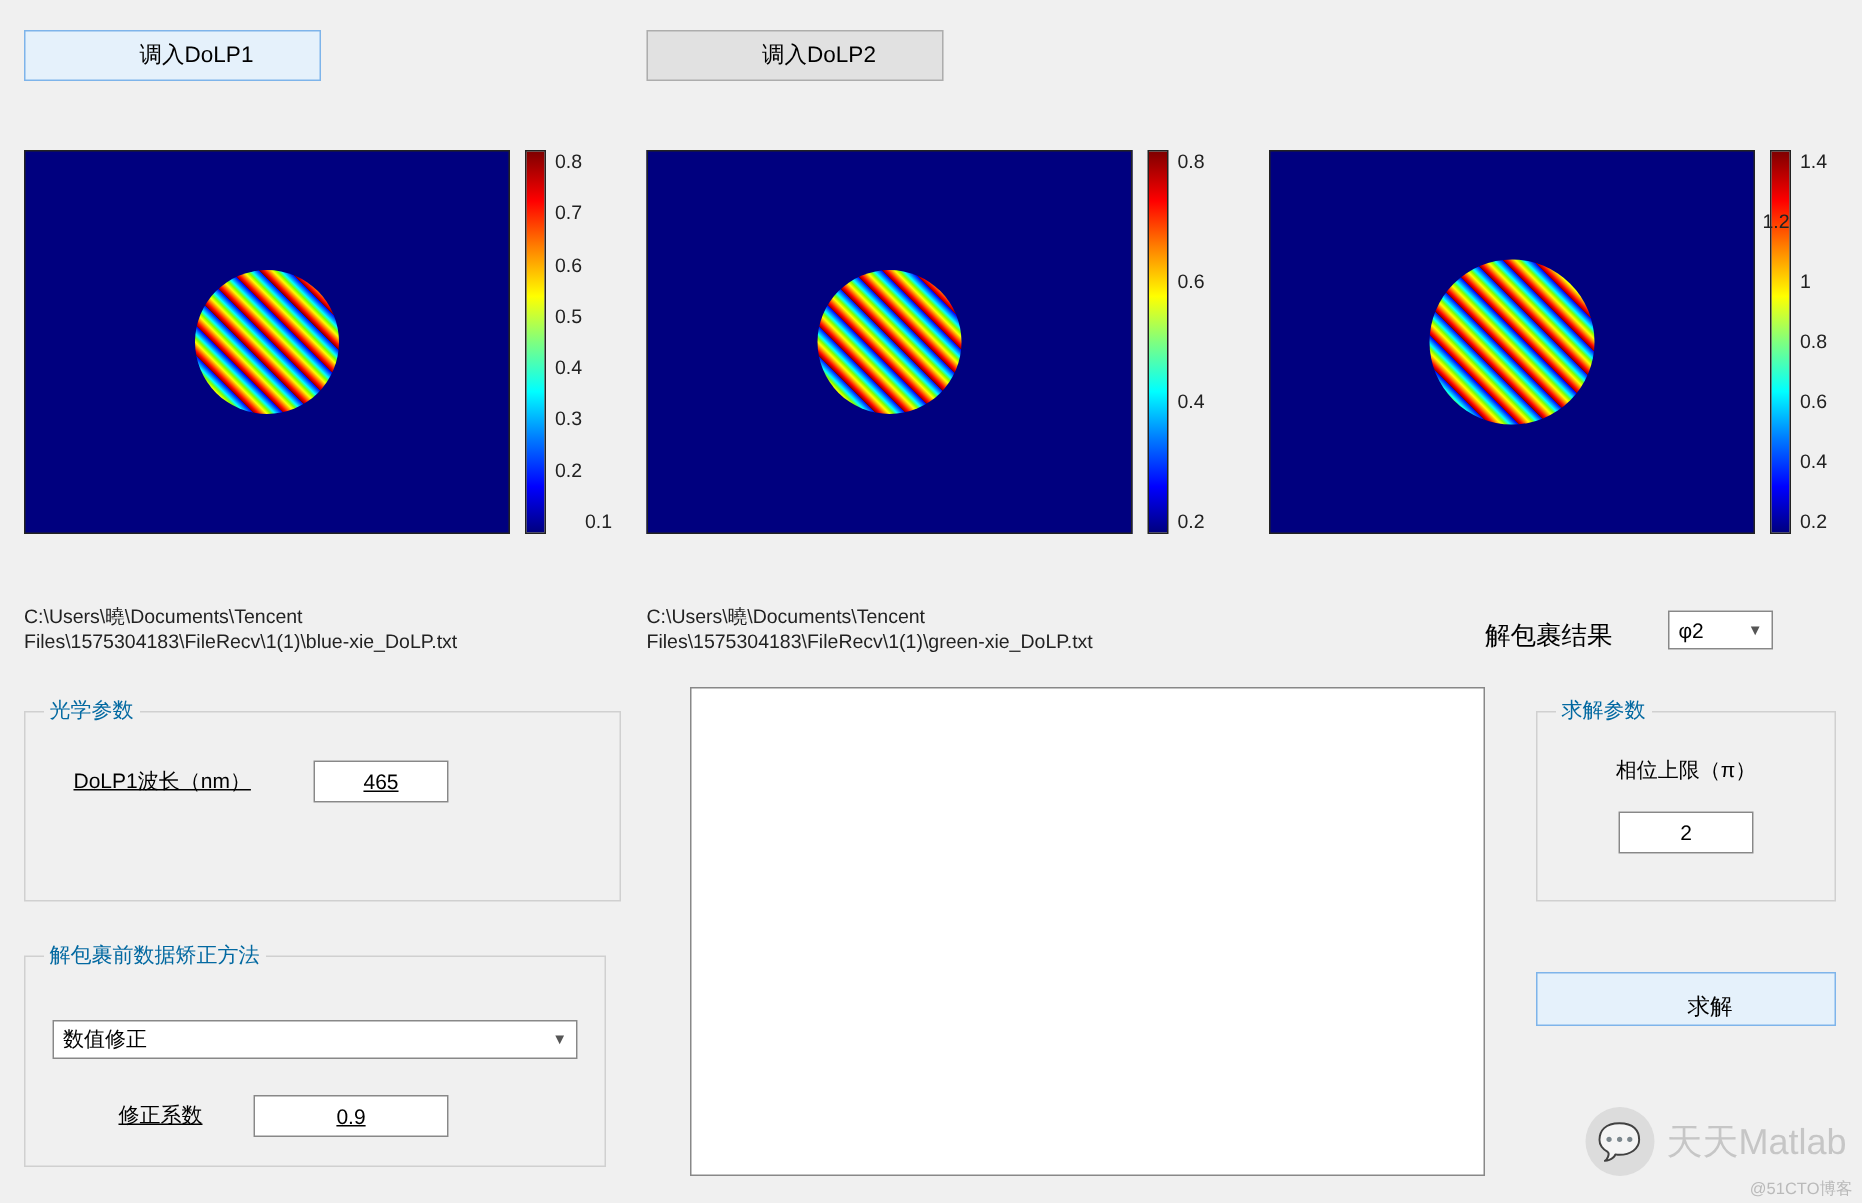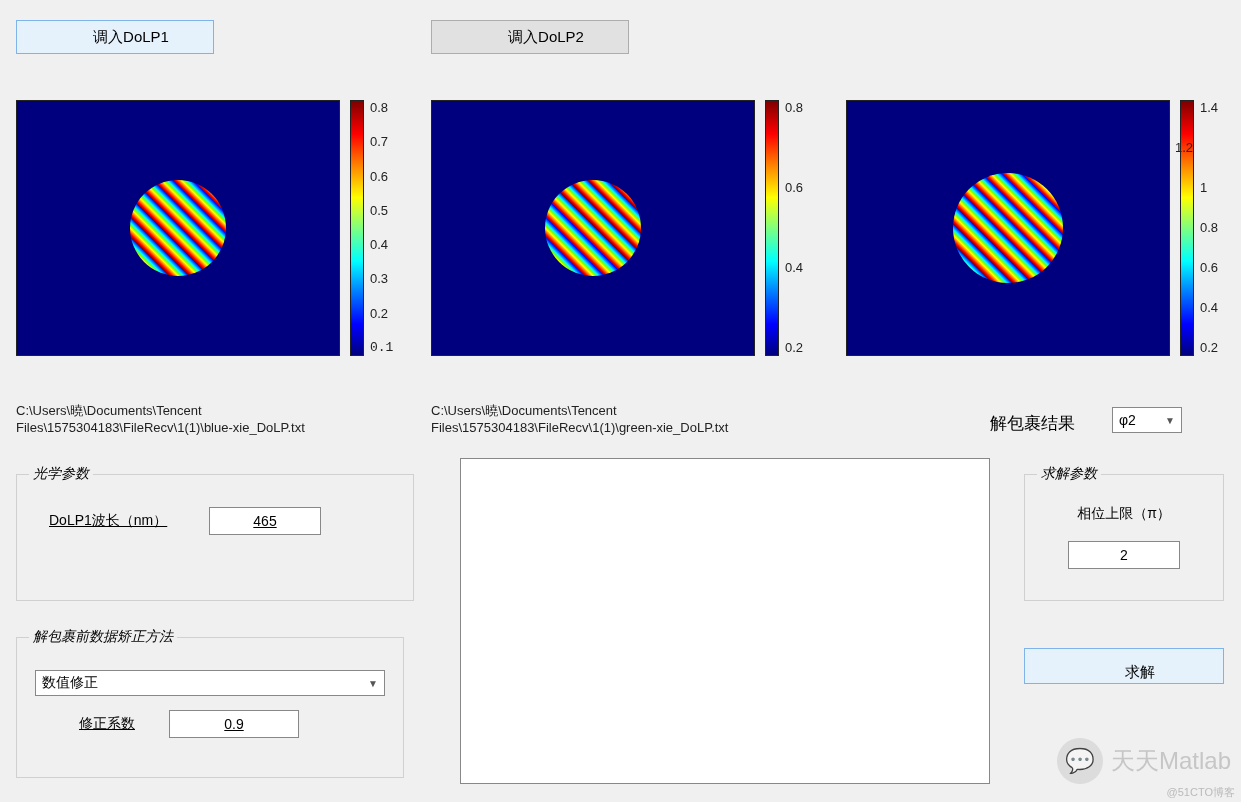--- a/index.html
+++ b/index.html
@@ -55,25 +55,25 @@
   position: absolute;
   font-size: 13px;
   color: #222;
   line-height: 1.3;
 }
 fieldset {
   position: absolute;
   border: 1px solid #d0d0d0;
   padding: 10px 12px;
 }
-legend { font-size: 14px; padding: 0 4px; color: #000000; font-style: italic; }
+legend { font-size: 14px; padding: 0 4px; color: #0369a1; }
 .row { display: flex; align-items: center; margin: 14px 0; text-decoration: underline; }
 .lbl { width: 180px; text-align: left; padding-left: 20px; font-size: 14px; }
 .num {
-  width: 112px; height: 28px;
+  width: 90px; height: 28px;
   border: 1px solid #888;
   text-align: center;
   font-size: 14px;
   background: #fff;
 }
 .combo {
   height: 26px;
   border: 1px solid #888;
   background: #fff;
   display: flex;
@@ -118,21 +118,21 @@
 <body>
 
 <div class="btn active" style="left:16px;top:20px;width:198px">调入DoLP1</div>
 <div class="btn" style="left:431px;top:20px;width:198px">调入DoLP2</div>
 
 <div class="plot" style="left:16px;top:100px;width:324px;height:256px">
   <div class="disc"></div>
 </div>
 <div class="colorbar" style="left:350px;top:100px;height:256px"></div>
 <div id="ticks1">
-    <div class="tick" style="left: 370px; top: 340px; font-family: Liberation Mono, monospace;">0.1</div>
+    <div class="tick" style="left: 390px; top: 340px;">0.1</div>
     <div class="tick" style="left: 370px; top: 305.714px;">0.2</div>
     <div class="tick" style="left: 370px; top: 271.429px;">0.3</div>
     <div class="tick" style="left: 370px; top: 237.143px;">0.4</div>
     <div class="tick" style="left: 370px; top: 202.857px;">0.5</div>
     <div class="tick" style="left: 370px; top: 168.571px;">0.6</div>
     <div class="tick" style="left: 370px; top: 134.286px;">0.7</div>
     <div class="tick" style="left: 370px; top: 100px;">0.8</div>
   </div>
 
 <div class="plot" style="left:431px;top:100px;width:324px;height:256px">
@@ -172,21 +172,21 @@
 <fieldset style="left:16px;top:465px;width:398px;height:136px">
   <legend>光学参数</legend>
   <div class="row">
     <div class="lbl">DoLP1波长（nm）</div>
     <input class="num" value="465" style="">
   </div>
 </fieldset>
 
 <fieldset style="left:16px;top:628px;width:316px;height:150px">
   <legend>解包裹前数据矫正方法</legend>
-  <div class="combo" style="width:350px;margin:14px 6px">
+  <div class="combo" style="width:350px;margin:24px 6px">
     <span>数值修正</span>
     <span class="chev">▼</span>
   </div>
   <div class="row">
     <div class="lbl" style="width:140px;padding-left:50px">修正系数</div>
     <input class="num" style="width: 130px;" value="0.9">
   </div>
 </fieldset>
 
 <div class="whitebox" style="left:460px;top:458px;width:530px;height:326px"></div>

